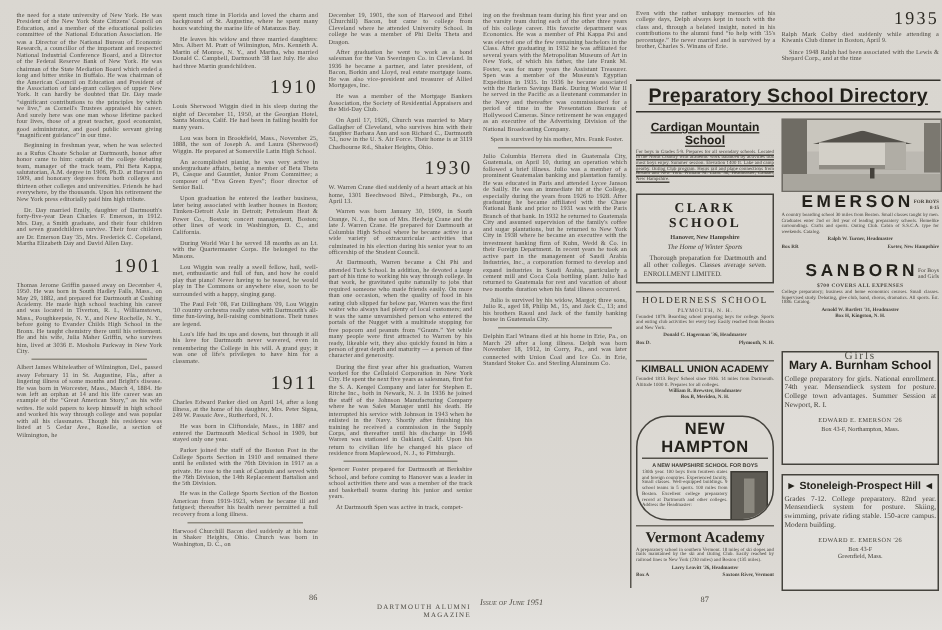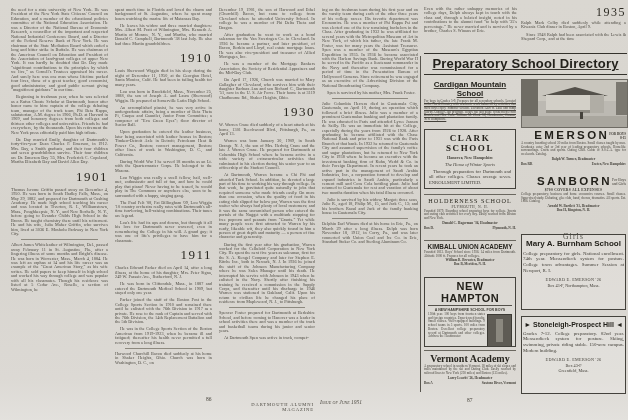--- a/index.html
+++ b/index.html
@@ -192,21 +192,21 @@
     </div>
   </div>
 
   <div class="ad rule-top" style="left:424px;top:240px;width:92px;height:34px;">
     <div class="kimb-title sans">KIMBALL UNION ACADEMY</div>
     <div class="tiny">Founded 1813. Boys' School since 1936. 14 miles from Dartmouth. Altitude 1000 ft. Prepares for all colleges.</div>
     <div class="tinyc">William R. Brewster, Headmaster</div>
     <div class="tinyc">Box B, Meriden, N. H.</div>
   </div>
 
-  <div class="ad adbox nh" style="left:424px;top:277px;width:92px;height:70px;box-sizing:border-box;">
+  <div class="ad adbox nh" style="left:424px;top:277px;width:92px;height:70px;box-sizing:border-box;border-radius:21px;">
     <div class="nh-title">NEW HAMPTON</div>
     <div class="nh-sub">A NEW HAMPSHIRE SCHOOL FOR BOYS</div>
     <div>
       <div class="nh-photo"></div>
       <div class="tiny">130th year. 100 boys from fourteen states and foreign countries. Experienced faculty. Small classes. Well-equipped buildings. 9 school teams in 5 sports. 100 miles from Boston. Excellent college preparatory record at Dartmouth and other colleges. Address the Headmaster:</div>
     </div>
 
   </div>
 
   <div class="ad rule-top" style="left:424px;top:350px;width:92px;height:46px;">

